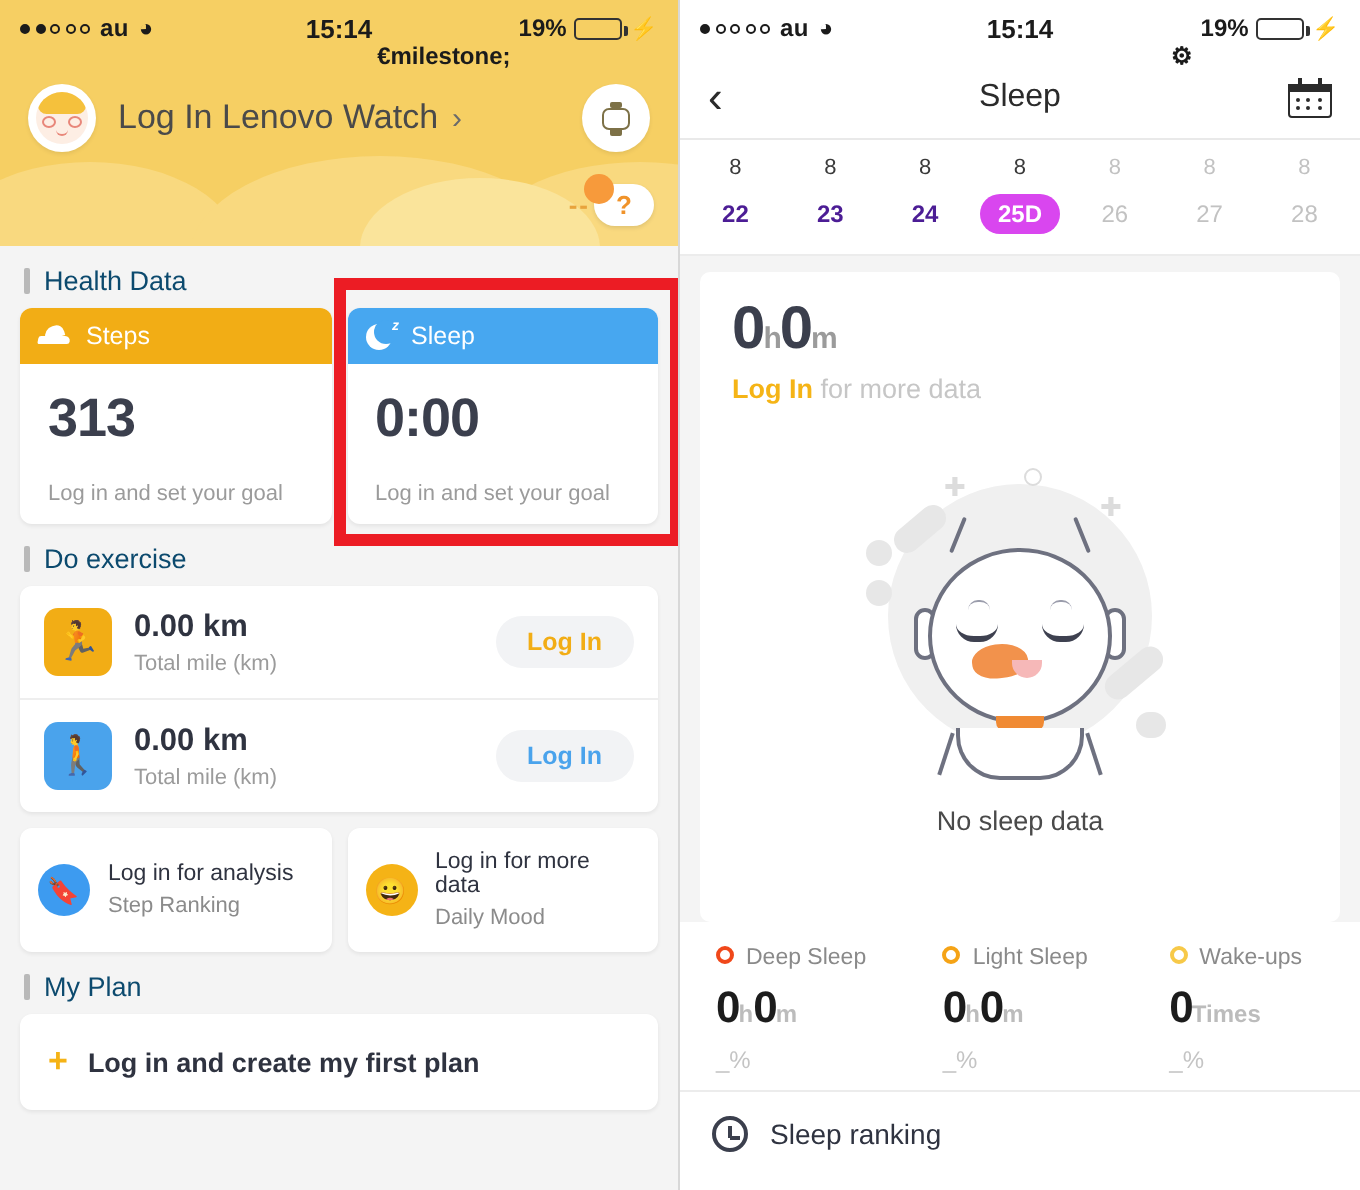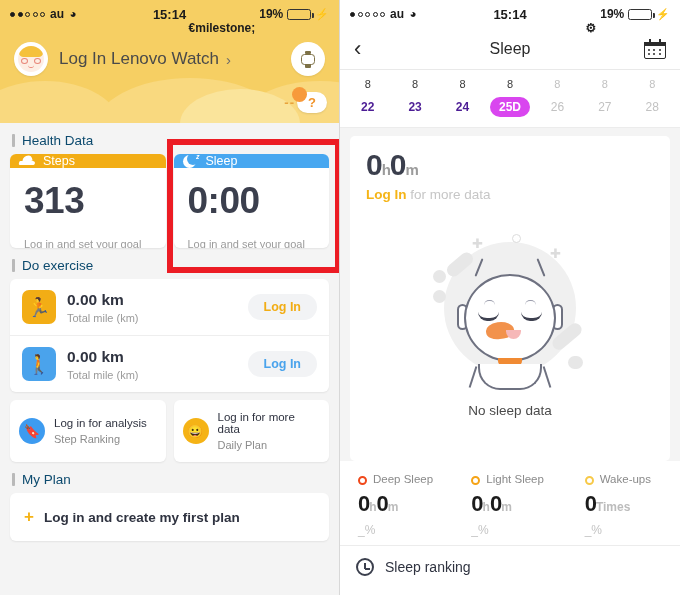--- a/index.html
+++ b/index.html
@@ -96,37 +96,37 @@
 
   
   .sec { display: flex; align-items: center; padding: 10px 12px 6px 12px; }
   .sec-bar { width: 3px; height: 13px; background: #b9b9b9; border-radius: 1px; margin-right: 7px; }
   .sec-title { font-size: 13.5px; color: #0c4a6e; }
 
   
   .health-row { display: flex; gap: 8px; padding: 0 10px; }
   .hcard { flex: 1; background: #fff; border-radius: 6px; overflow: hidden;
            box-shadow: 0 1px 2px rgba(0,0,0,.07); }
-  .hcard-head { height: 14px; display: flex; align-items: center; padding: 0 9px; gap: 7px; }
+  .hcard-head { height: 28px; display: flex; align-items: center; padding: 0 9px; gap: 7px; }
   .hcard-head.steps { background: #f2ad15; }
   .hcard-head.sleep { background: #47a7f0; }
   .hcard-head .lbl { color: #fff; font-size: 12.5px; }
   .shoe { width: 17px; height: 12px; position: relative; }
   .shoe .s1 { position: absolute; left: 0; bottom: 2px; width: 16px; height: 4px;
               background: #fff; border-radius: 2px 5px 2px 2px; transform: skewX(-12deg); }
   .shoe .s2 { position: absolute; left: 3px; bottom: 5px; width: 10px; height: 6px;
               background: #fff; border-radius: 5px 4px 0 0; transform: rotate(-16deg); }
   .moon { width: 16px; height: 16px; position: relative; }
   .moon .m { position: absolute; width: 13px; height: 13px; border-radius: 50%;
              background: #fff; top: 2px; left: 0; }
   .moon .m::after { content:""; position: absolute; top: -2.5px; left: 4px; width: 12px; height: 12px;
                     border-radius: 50%; background: #47a7f0; }
   .moon .z1 { position: absolute; right: -1px; top: 0px; color: #fff; font-size: 7px; font-weight: bold; }
   .hcard-body { padding: 12px 10px 12px 14px; height: 80px; }
-  .hcard-val { font-size: 37px; font-weight: bold; color: #3b3f4d; letter-spacing: -.5px; }
+  .hcard-val { font-size: 27px; font-weight: bold; color: #3b3f4d; letter-spacing: -.5px; }
   .hcard-sub { font-size: 11px; color: #9b9b9b; margin-top: 16px; text-align: left; }
 
   .redbox {
     position: absolute; left: 167px; top: 139px; width: 174px; height: 134px;
     border: 6px solid #ec1c24; z-index: 20; pointer-events: none;
   }
 
   
   .ex-card { margin: 0 10px; background: #fff; border-radius: 6px; box-shadow: 0 1px 2px rgba(0,0,0,.07); }
   .ex-row { display: flex; align-items: center; padding: 11px 12px; }
@@ -230,21 +230,21 @@
           background: #f08a33; border-radius: 0 0 5px 5px; }
   .body-b { position: absolute; left: 58px; top: 130px; width: 64px; height: 26px;
             border: 2px solid #6e7180; border-top: none; border-radius: 0 0 22px 22px; background: #fff; }
   .arm { position: absolute; top: 132px; width: 2px; height: 22px; background: #6e7180; }
   .arm.l { left: 52px; transform: rotate(18deg); }
   .arm.r { right: 52px; transform: rotate(-18deg); }
   .nodata { font-size: 13.5px; color: #4a4a4a; margin-top: 4px; }
 
   .stats { display: flex; background: #fff; padding: 12px 0 8px 0; border-bottom: 1px solid #ececec; }
   .stat { flex: 1; padding-left: 18px; }
-  .stat-hd { display: flex; align-items: flex-end; gap: 6px; }
+  .stat-hd { display: flex; align-items: flex-start; gap: 6px; }
   .ring { width: 9px; height: 9px; border-radius: 50%; border: 2.2px solid #000; }
   .stat-lbl { font-size: 11.5px; color: #8a8a8a; }
   .stat-val { margin-top: 6px; font-size: 22px; font-weight: bold; color: #1c1c1c; letter-spacing: -1px; }
   .stat-val .u { font-size: 12px; color: #bcbcbc; font-weight: bold; letter-spacing: 0; }
   .stat-pct { margin-top: 6px; font-size: 12px; color: #c4c4c4; }
 
   .analysis { display: flex; align-items: center; padding: 12px 16px; background: #fff; gap: 11px; }
   .clock { width: 18px; height: 18px; border-radius: 50%; border: 2px solid #3b3f4d; position: relative; }
   .clock::before { content:""; position: absolute; left: 6px; top: 3px; width: 1.8px; height: 6px; background: #3b3f4d; }
   .clock::after { content:""; position: absolute; left: 7px; top: 8px; width: 5px; height: 1.8px; background: #3b3f4d; }
@@ -375,21 +375,21 @@
         <div class="mini-ico blue">🔖</div>
         <div class="mini-txt">
           <div class="mini-t1">Log in for analysis</div>
           <div class="mini-t2">Step Ranking</div>
         </div>
       </div>
       <div class="mini">
         <div class="mini-ico amber">😀</div>
         <div class="mini-txt">
           <div class="mini-t1">Log in for more data</div>
-          <div class="mini-t2">Daily Plan</div>
+          <div class="mini-t2">Daily Mood</div>
         </div>
       </div>
     </div>
 
     <div class="sec">
       <span class="sec-bar"></span>
       <span class="sec-title">My Plan</span>
     </div>
 
     <div class="plan-card">

